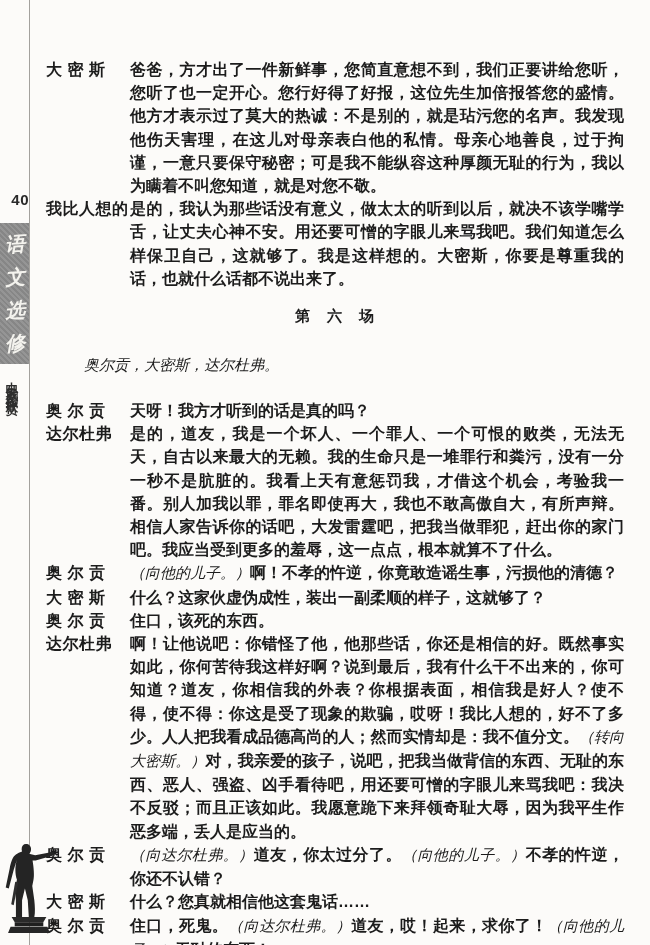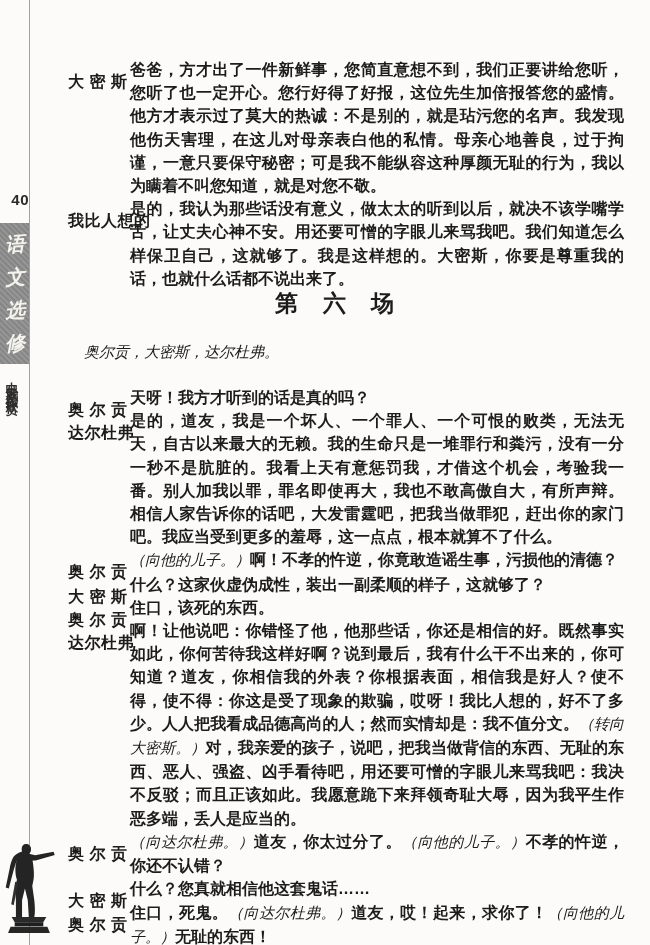--- a/index.html
+++ b/index.html
@@ -43,32 +43,32 @@
   .statue { position:absolute; left:1px; top:841px; width:56px; height:94px; z-index:3; }
 
   
   .content {
     position:absolute; left:46px; top:58px; width:578px;
     font-size:16px; line-height:23.2px; text-align:justify;
     color:#1c1c1c;
   }
   .dialogue { position:relative; padding-left:84px; }
   .speaker {
-    position:absolute; left:0; top:12px; width:70px;
-    font-weight:700; white-space:nowrap; letter-spacing:0.5px;margin-left:22px;
+    position:absolute; left:0; top:0; width:70px;
+    font-weight:700; white-space:nowrap; letter-spacing:0.5px;
   }
   .speech { font-weight:600; }
   .seg-stage {
     font-family:"DejaVu Serif", serif; font-style:italic; font-weight:400;
     font-size:15px;
   }
   .heading {
-    text-align:center; font-weight:700; font-size:23px;
+    text-align:center; font-weight:700; font-size:15px;
     font-family:"DejaVu Serif", serif;
-    line-height:26px; letter-spacing:1px;
+    margin-top:13px; line-height:26px; letter-spacing:1px;
   }
   .stage-line {
     margin:25px 0 0 38px;
     font-family:"DejaVu Serif", serif; font-style:italic;
     font-size:15px; line-height:22px; font-weight:400;
   }
   .stage-line + .dialogue { margin-top:23px; }
   .speck {
     position:absolute; width:3px; height:5px; background:#6b6b6b;
     border-radius:1px;

